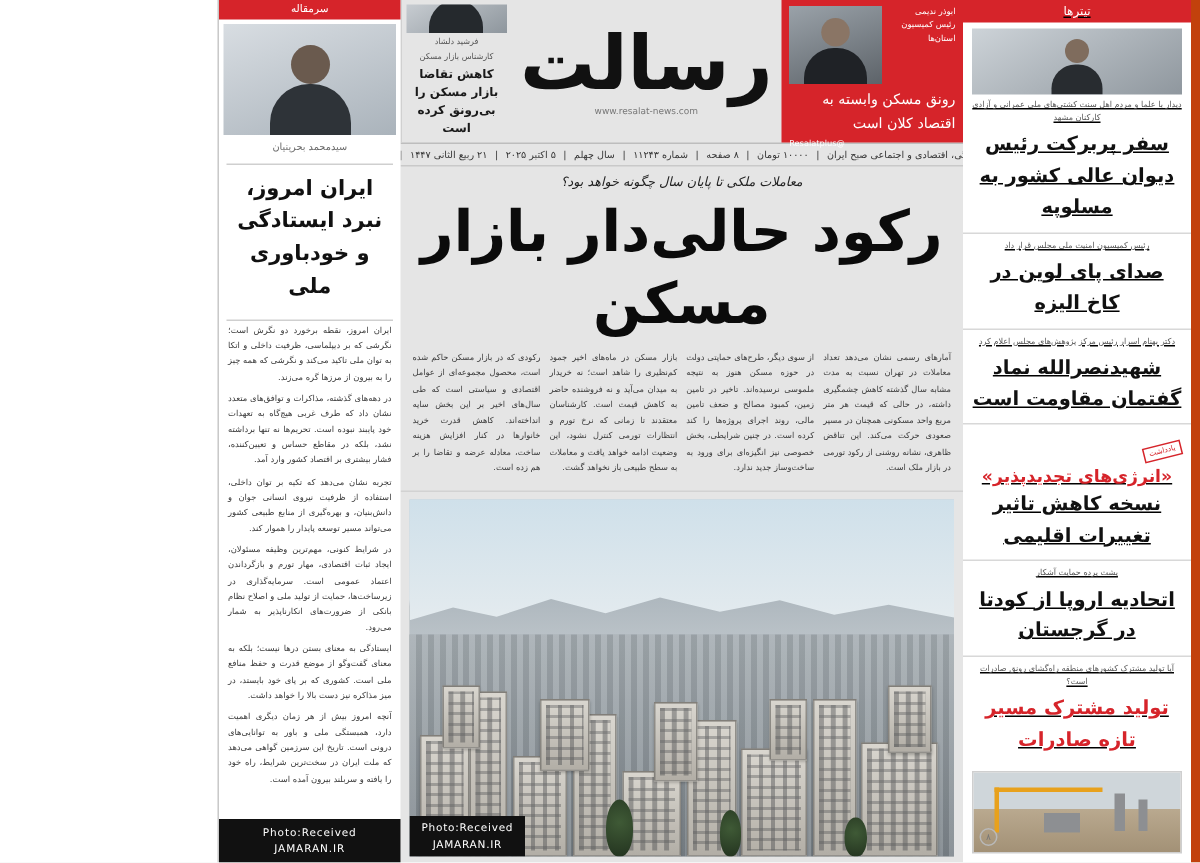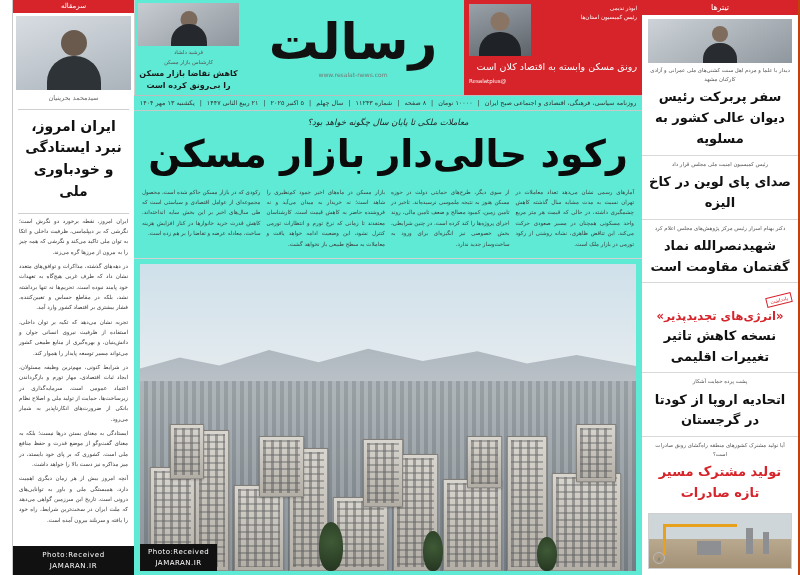--- a/index.html
+++ b/index.html
@@ -5,22 +5,22 @@
   * { box-sizing: border-box; }
   html, body {
     margin: 0; padding: 0;
     width: 800px; height: 575px;
     background: #ffffff;
     font-family: "DejaVu Sans", "Liberation Sans", sans-serif;
     overflow: hidden;
   }
   .page {
     position: relative;
-    width: 788px; height: 575px;
-    background: #5eead4;
+    width: 655px; height: 575px;
+    background: #e5e5e5;
     display: flex;
     flex-direction: row-reverse;
   }
 
   
   .right-col {
     width: 122px;
     border-left: 1px solid #c9c9c9;
     display: flex;
     flex-direction: column;
@@ -285,24 +285,25 @@
     left: 0; bottom: 0;
     background: #111; color: #fff;
     font-size: 7px; padding: 3px 8px;
     line-height: 1.5; text-align: center;
     letter-spacing: .5px;
   }
 
   
   .left-col {
     width: 158px;
-    border-right: 2px solid #c2410c;
+    border-right: 6px solid #c2410c;
     background: #fff;
     display: flex;
     flex-direction: column;
+    text-decoration: underline;
   }
   .left-head {
     background: #d6242a;
     color: #fff;
     font-size: 8px;
     text-align: center;
     padding: 3px 0;
     letter-spacing: .5px;
   }
   .brief {

